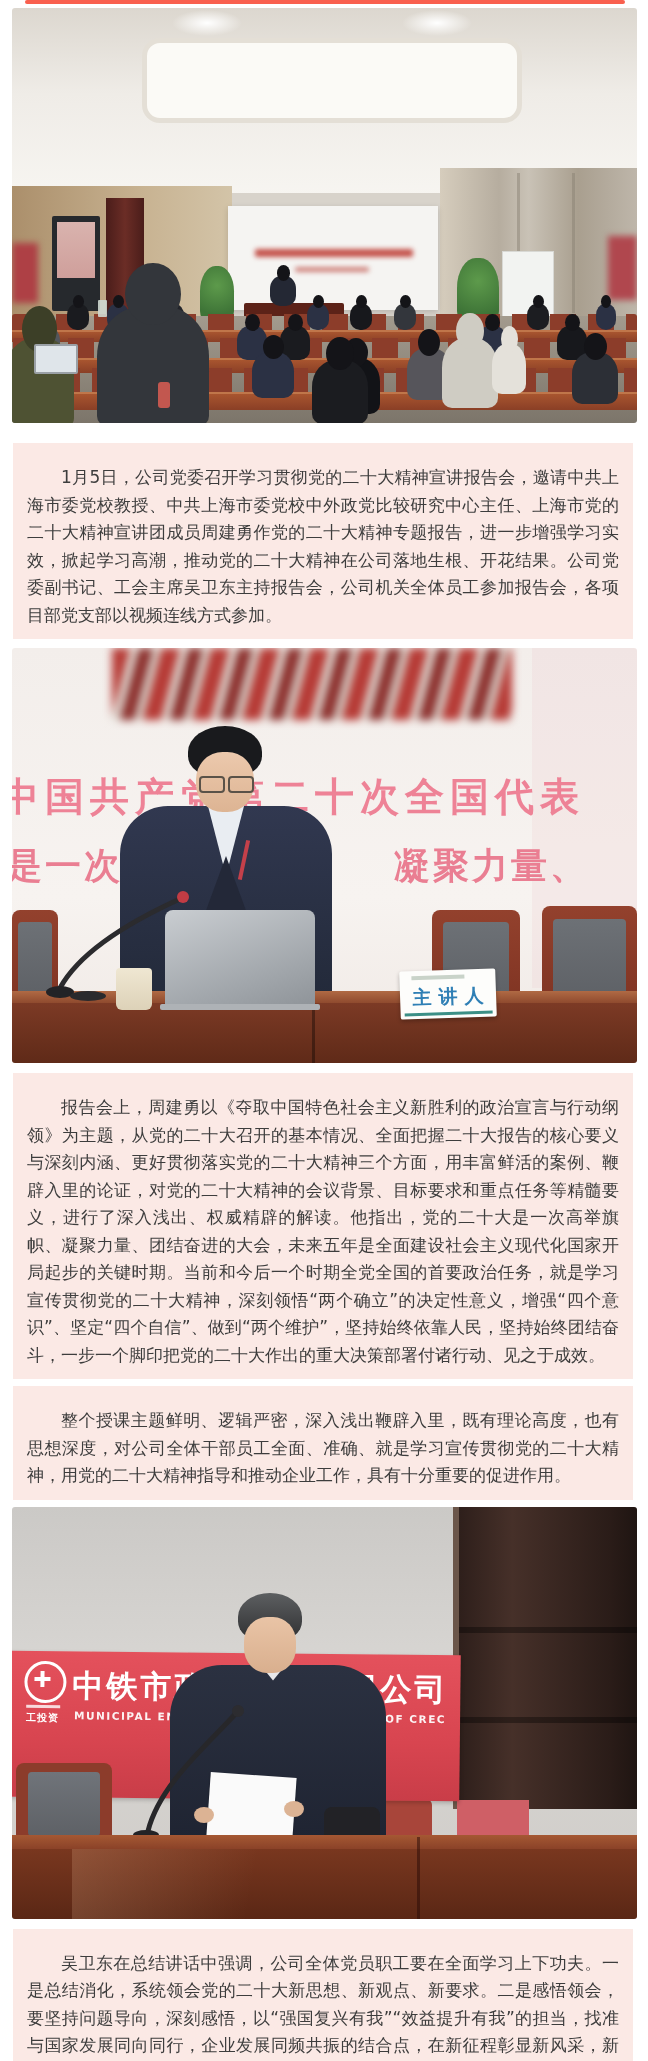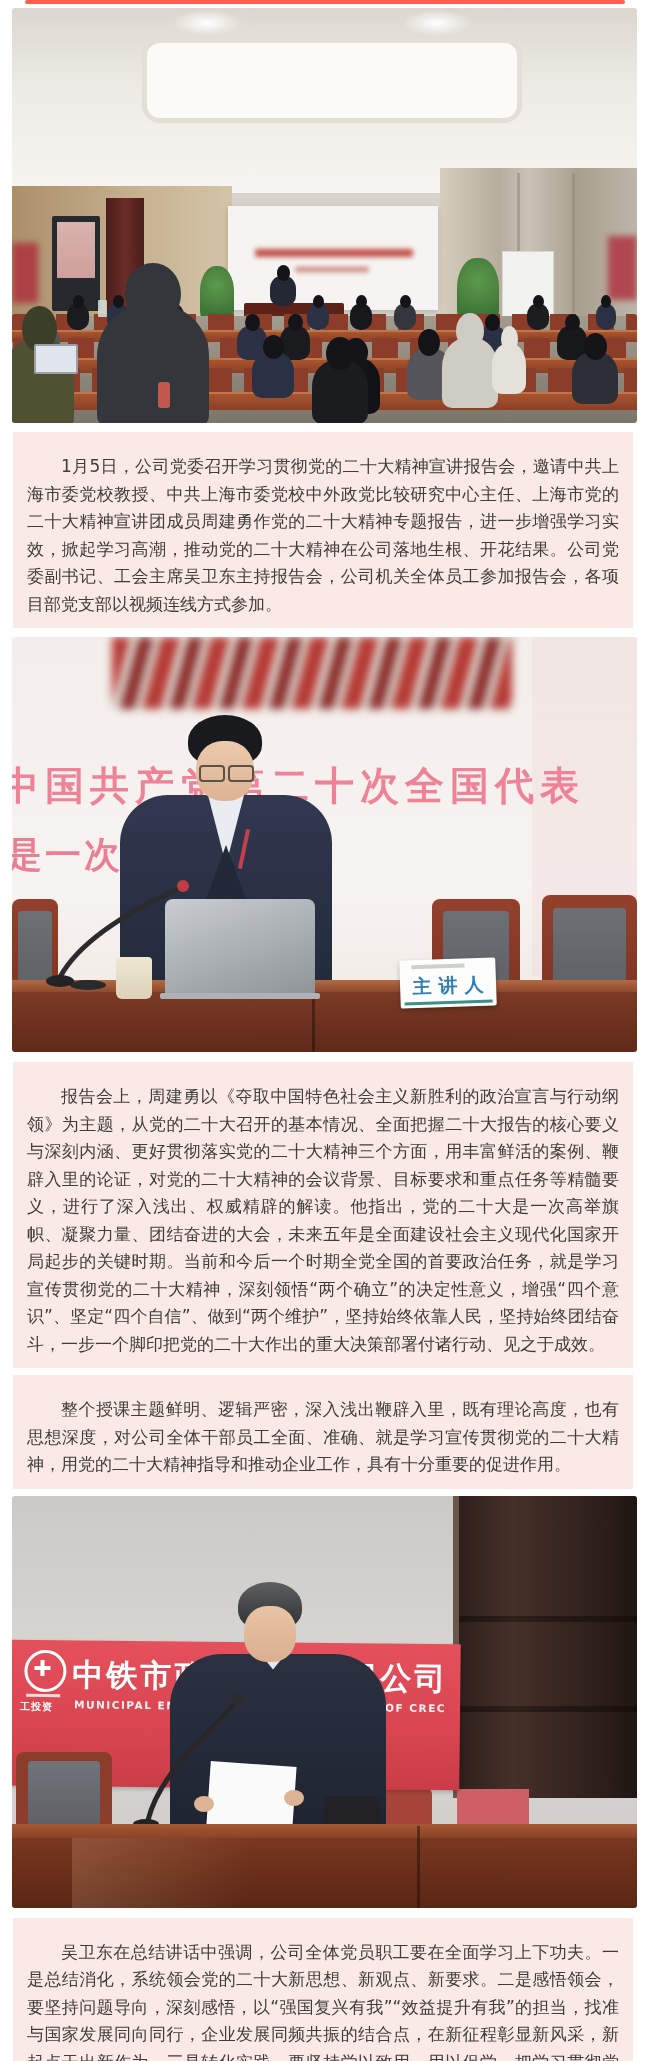--- a/index.html
+++ b/index.html
@@ -86,30 +86,31 @@
   <i class="pp" style="left:480px;top:336px;width:34px;height:50px;--c:#e4e1da;--hc:#e4e1da;"></i>
   <i class="pp" style="left:560px;top:344px;width:46px;height:52px;--c:#2c2f36;"></i>
   <i class="pp" style="left:-8px;top:330px;width:70px;height:90px;--c:#4e5233;--hc:#3c3f27;"></i>
   <i class="pp" style="left:85px;top:298px;width:112px;height:120px;--c:#33363b;--hc:#33363b;"></i>
   <i class="pp" style="left:300px;top:352px;width:56px;height:64px;--c:#1b1c20;"></i>
   <div style="left:22px;top:336px;width:40px;height:26px;background:#dfe5ea;border:2px solid #9aa0a6;border-radius:2px;"></div>
   <div style="left:86px;top:292px;width:9px;height:17px;background:#cfd8d0;opacity:.9;border-radius:1px;"></div>
   <div style="left:146px;top:374px;width:12px;height:26px;background:#c2574f;border-radius:3px;"></div>
 </div>
 
-<div class="panel" style="margin-top:9px;">
+<div class="panel" style="margin-top:20px;">
   <p>1月5日，公司党委召开学习贯彻党的二十大精神宣讲报告会，邀请中共上海市委党校教授、中共上海市委党校中外政党比较研究中心主任、上海市党的二十大精神宣讲团成员周建勇作党的二十大精神专题报告，进一步增强学习实效，掀起学习高潮，推动党的二十大精神在公司落地生根、开花结果。公司党委副书记、工会主席吴卫东主持报告会，公司机关全体员工参加报告会，各项目部党支部以视频连线方式参加。</p>
 </div>
 
 <div class="photo" style="margin-top:9px;height:415px;">
   <div style="left:0;top:0;width:625px;height:415px;background:linear-gradient(180deg,#f3eeeb,#f7f3f0 60%,#efe8e4);"></div>
   <div style="left:520px;top:0;width:105px;height:340px;background:rgba(236,200,205,.22);"></div>
   <div style="left:100px;top:0;width:400px;height:72px;background:repeating-linear-gradient(105deg,#b63a35 0 18px,#e0dfd8 18px 26px,#8c2f2c 26px 40px,#d8d4cc 40px 48px);filter:blur(4px);"></div>
   <div class="slide-txt" style="left:-12px;top:122px;width:680px;font-size:39px;letter-spacing:6px;">中国共产党第二十次全国代表</div>
   <div class="slide-txt" style="left:-6px;top:194px;font-size:36px;letter-spacing:3px;color:#ea7e92;">是一次高</div>
+  <div class="slide-txt" style="left:382px;top:194px;font-size:36px;letter-spacing:3px;color:#ea7e92;">凝聚力量、</div>
   <div class="ch2" style="left:0;top:262px;width:46px;height:100px;">
       <i></i>
     </div>
   <div class="ch2" style="left:420px;top:262px;width:88px;height:100px;">
       <i></i>
     </div>
   <div class="ch2" style="left:530px;top:258px;width:95px;height:108px;">
       <i></i>
     </div>
 
@@ -157,21 +158,21 @@
   <div style="left:447px;top:210px;width:178px;height:6px;background:rgba(0,0,0,.35);"></div>
   <div style="left:445px;top:293px;width:72px;height:40px;background:#cf5f66;"></div>
   <div style="left:350px;top:292px;width:70px;height:42px;background:#a8453a;border-radius:6px 6px 0 0;"></div>
 
   <div style="left:-4px;top:146px;width:452px;height:146px;background:linear-gradient(180deg,#e4515c,#d84550 60%,#c93d48);transform:rotate(.6deg);box-shadow:0 2px 4px rgba(0,0,0,.2);">
     <div style="left:16px;top:10px;width:36px;height:36px;border:3px solid #ffffff;border-radius:50%;">
       <span style="position:absolute;left:7px;top:13px;width:16px;height:4px;background:#fff;"></span>
       <span style="position:absolute;left:13px;top:7px;width:4px;height:16px;background:#fff;"></span>
     </div>
     <div style="left:18px;top:54px;width:34px;height:3px;background:rgba(255,255,255,.8);"></div>
-    <div style="left:12px;top:60px;font-size:10px;font-weight:700;color:#fff;letter-spacing:1px;">工投资</div>
+    <div style="left:18px;top:60px;font-size:10px;font-weight:700;color:#fff;letter-spacing:1px;">工投资</div>
     <div class="banner-cn" style="left:64px;top:14px;">中铁市政环</div>
     <div class="banner-cn" style="right:12px;top:14px;">限公司</div>
     <div class="banner-en" style="left:66px;top:58px;">MUNICIPAL ENVIRON</div>
     <div class="banner-en" style="right:14px;top:58px;">LTD OF CREC</div>
   </div>
 
   <div style="left:4px;top:256px;width:96px;height:78px;background:#8c3c2b;border-radius:8px 8px 0 0;">
     <span style="position:absolute;left:12%;right:12%;top:12%;bottom:6%;background:linear-gradient(#70747a,#5e6166);border-radius:4px;"></span>
   </div>
 

